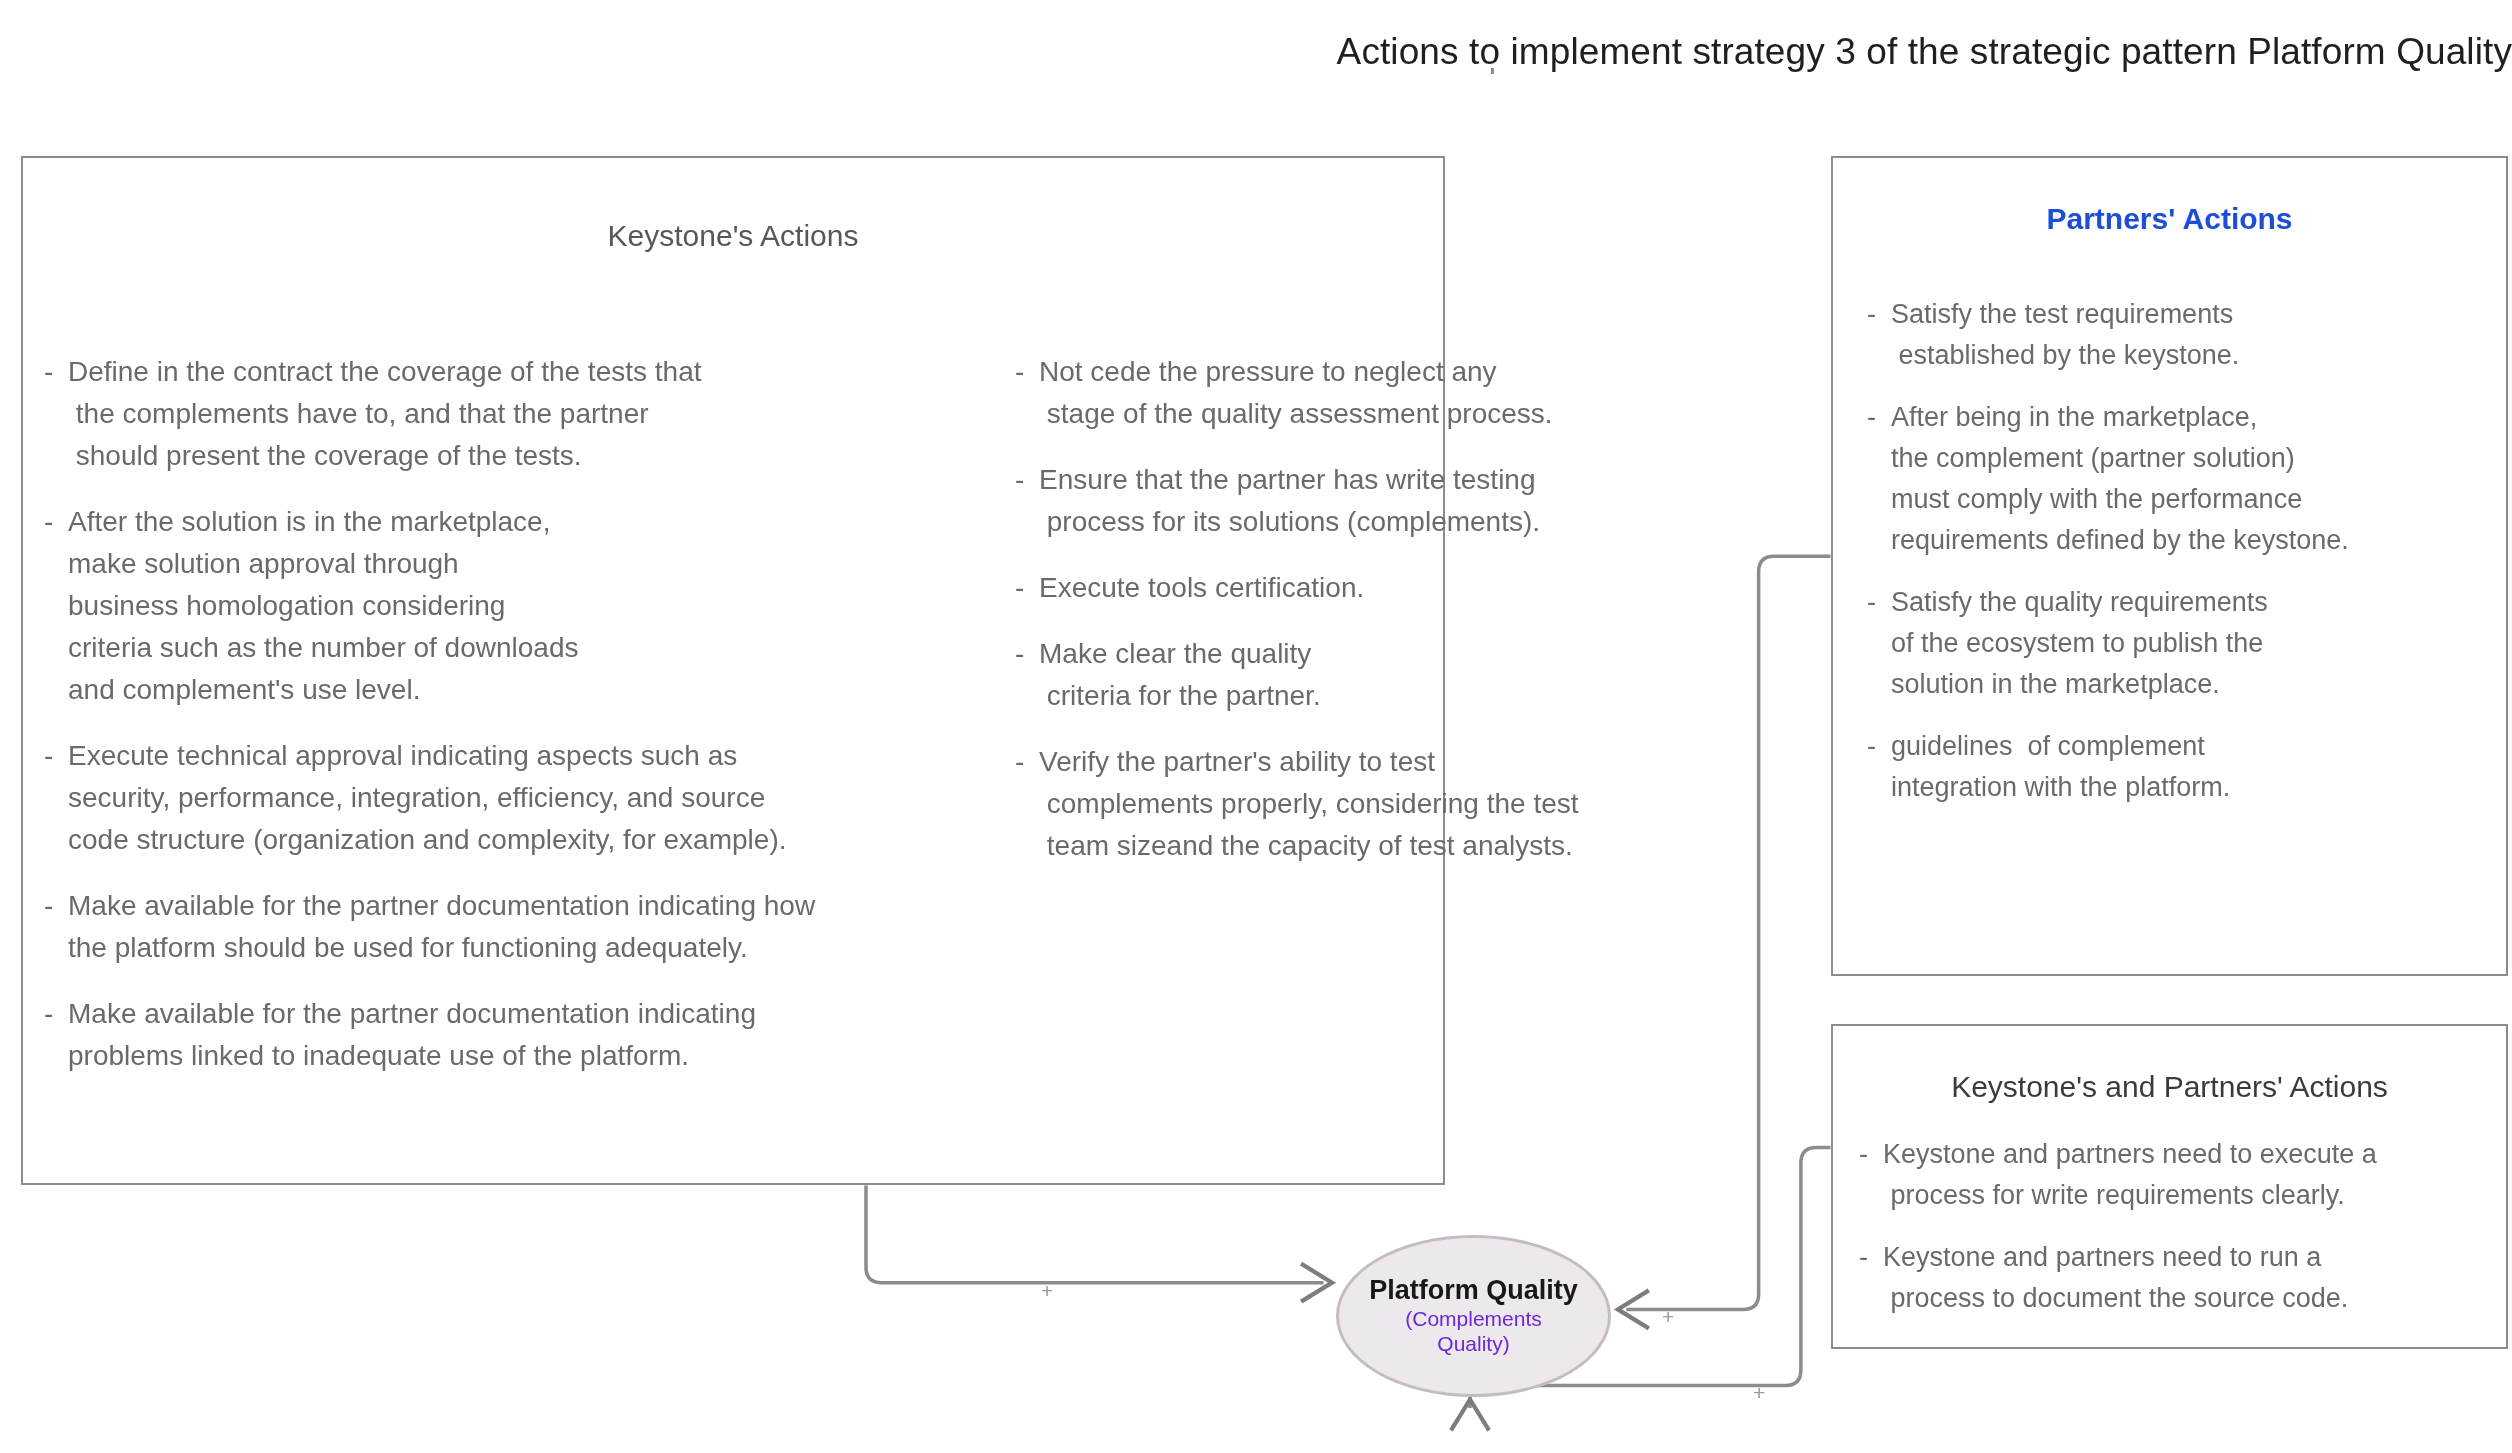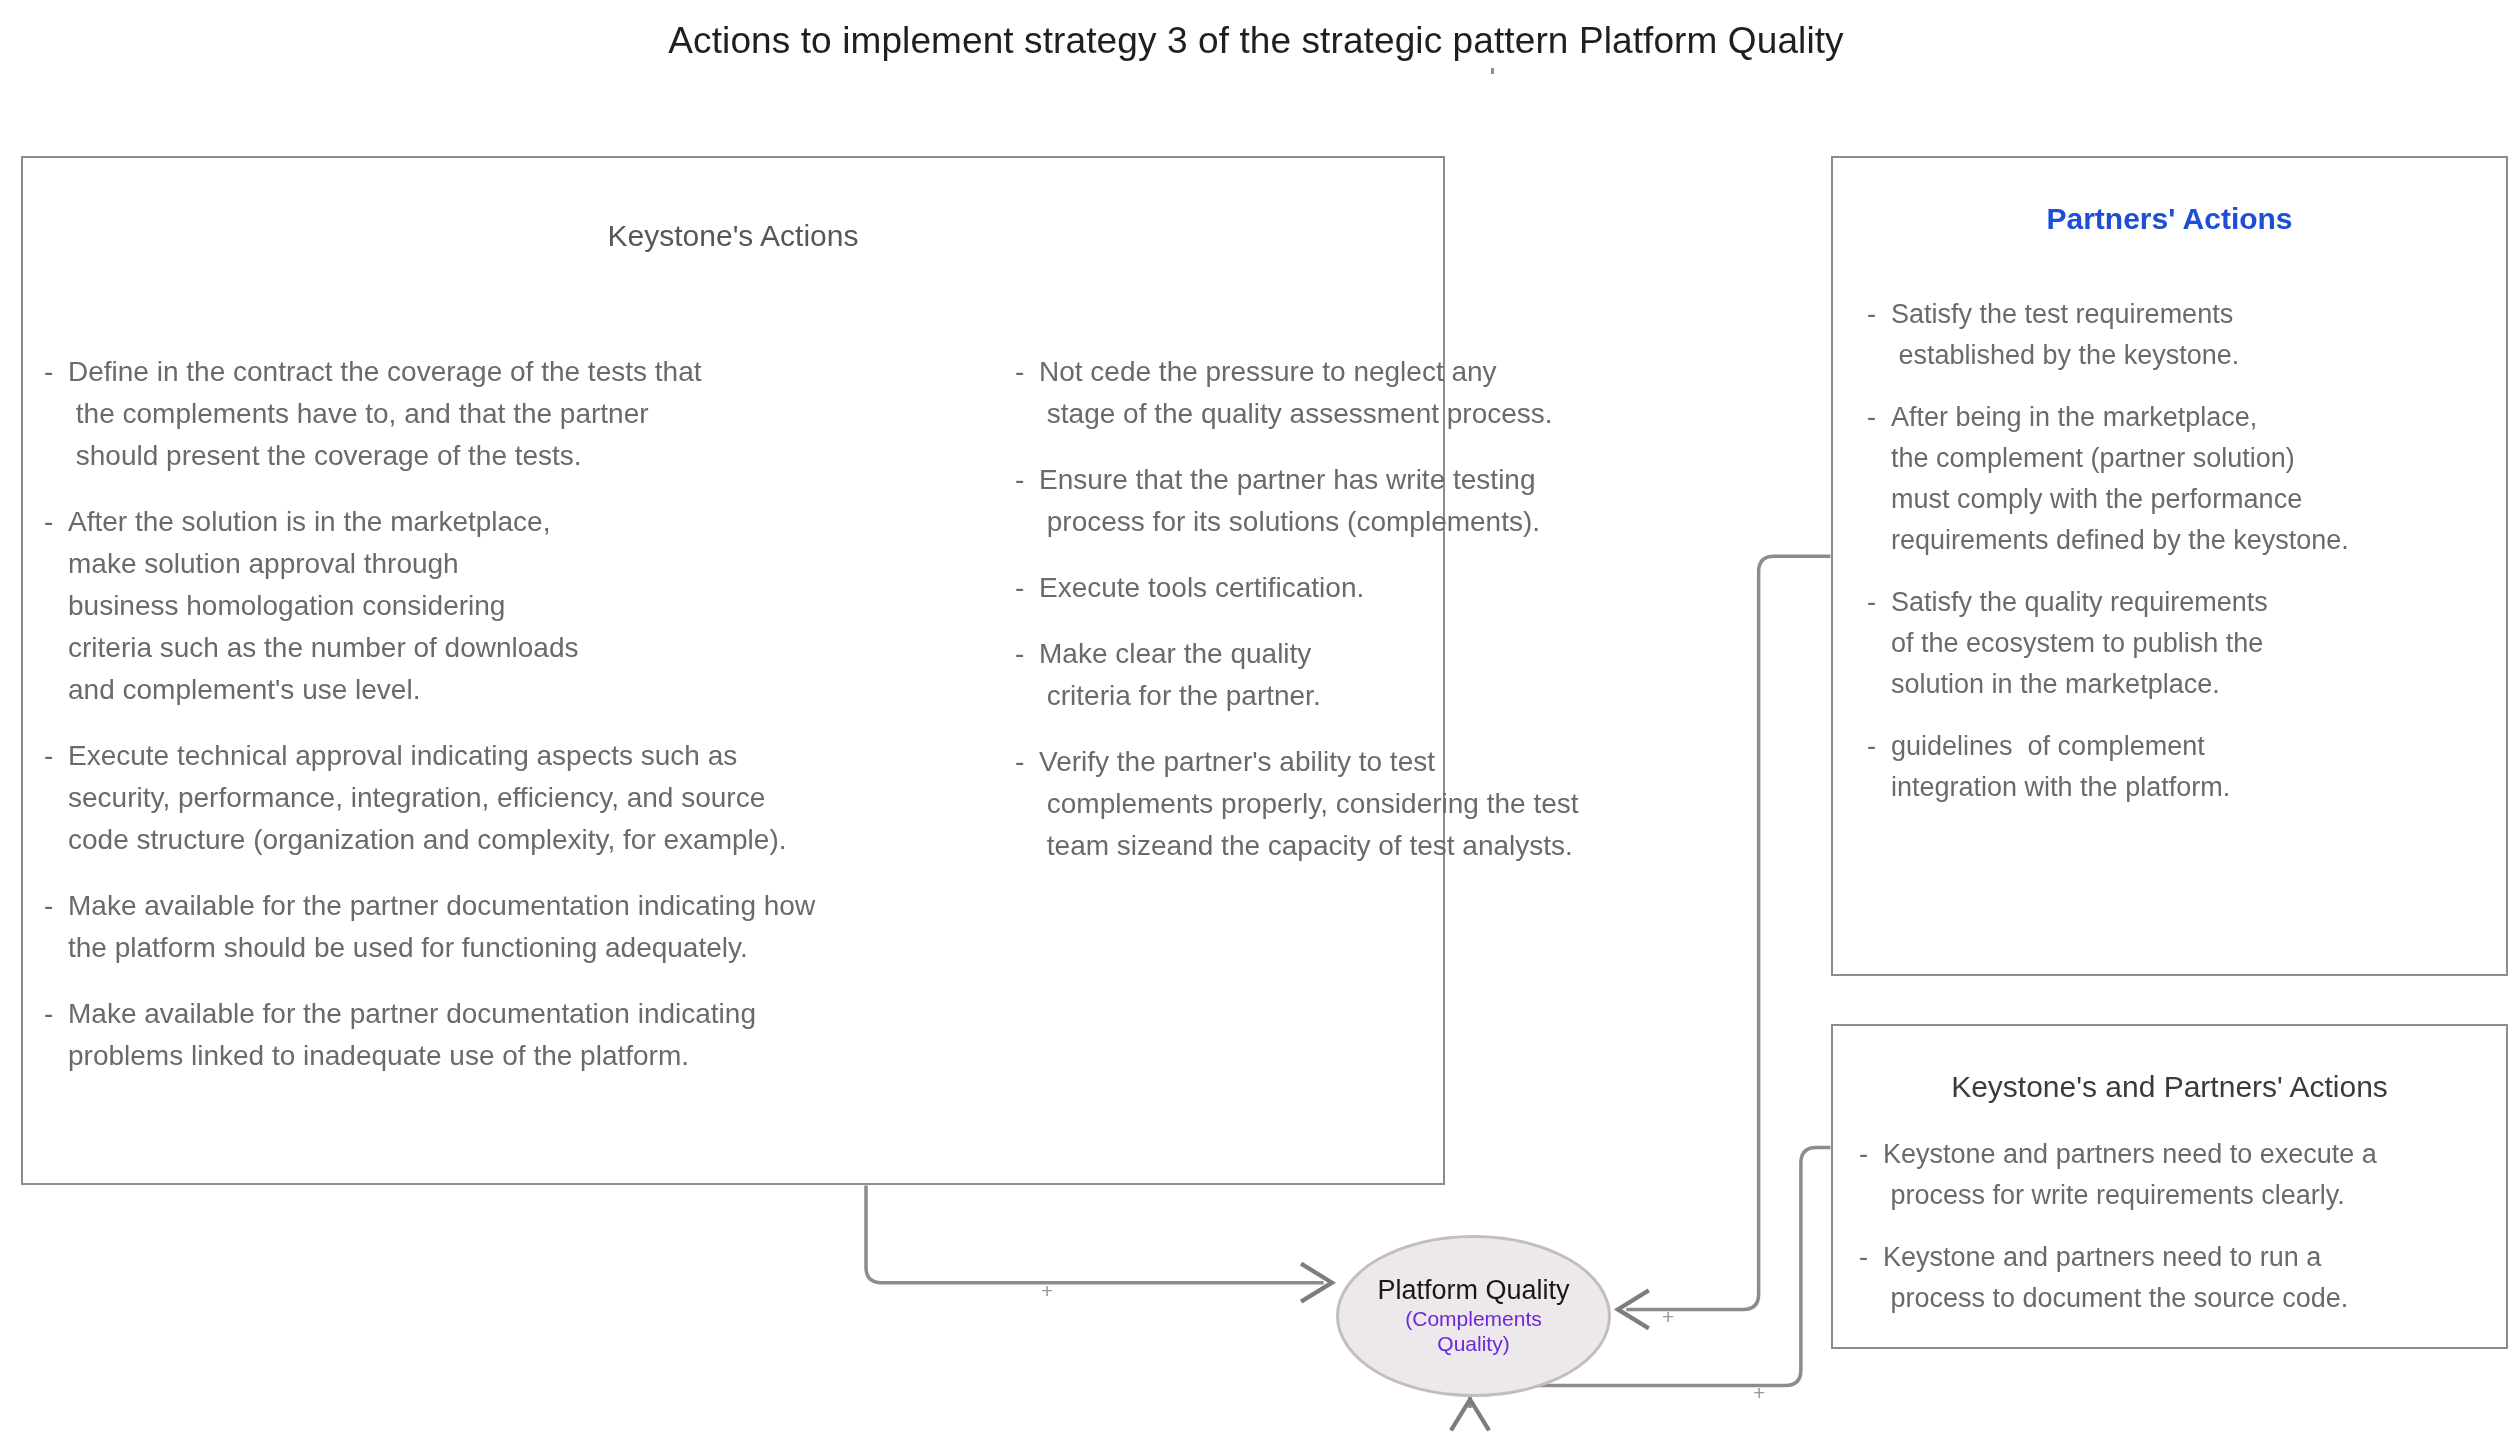--- a/index.html
+++ b/index.html
@@ -17,23 +17,23 @@
     width: 2512px;
     height: 1453px;
     background: #ffffff;
     overflow: hidden;
   }
 
   
   #page-title {
     position: absolute;
     left: 0;
-    top: 20px;
+    top: 31px;
     width: 2512px;
-    text-align: center;
+    text-align: right;
     font-size: 37px;
     color: #1f1f1f;
     font-weight: 400;
     letter-spacing: 0.1px;
     white-space: nowrap;
   }
   #title-dot {
     position: absolute;
     left: 1491px;
     top: 68px;
@@ -133,21 +133,21 @@
     background: #ece8ec;
     display: flex;
     flex-direction: column;
     align-items: center;
     justify-content: center;
     text-align: center;
     line-height: 1.18;
   }
   #platform-node .node-line-1 {
     font-size: 27px;
-    font-weight: 400;
+    font-weight: 700;
     color: #181818;
   }
   #platform-node .node-line-2,
   #platform-node .node-line-3 {
     font-size: 21px;
     font-weight: 400;
     color: #6d28d9;
     text-align: right;
   }
 

